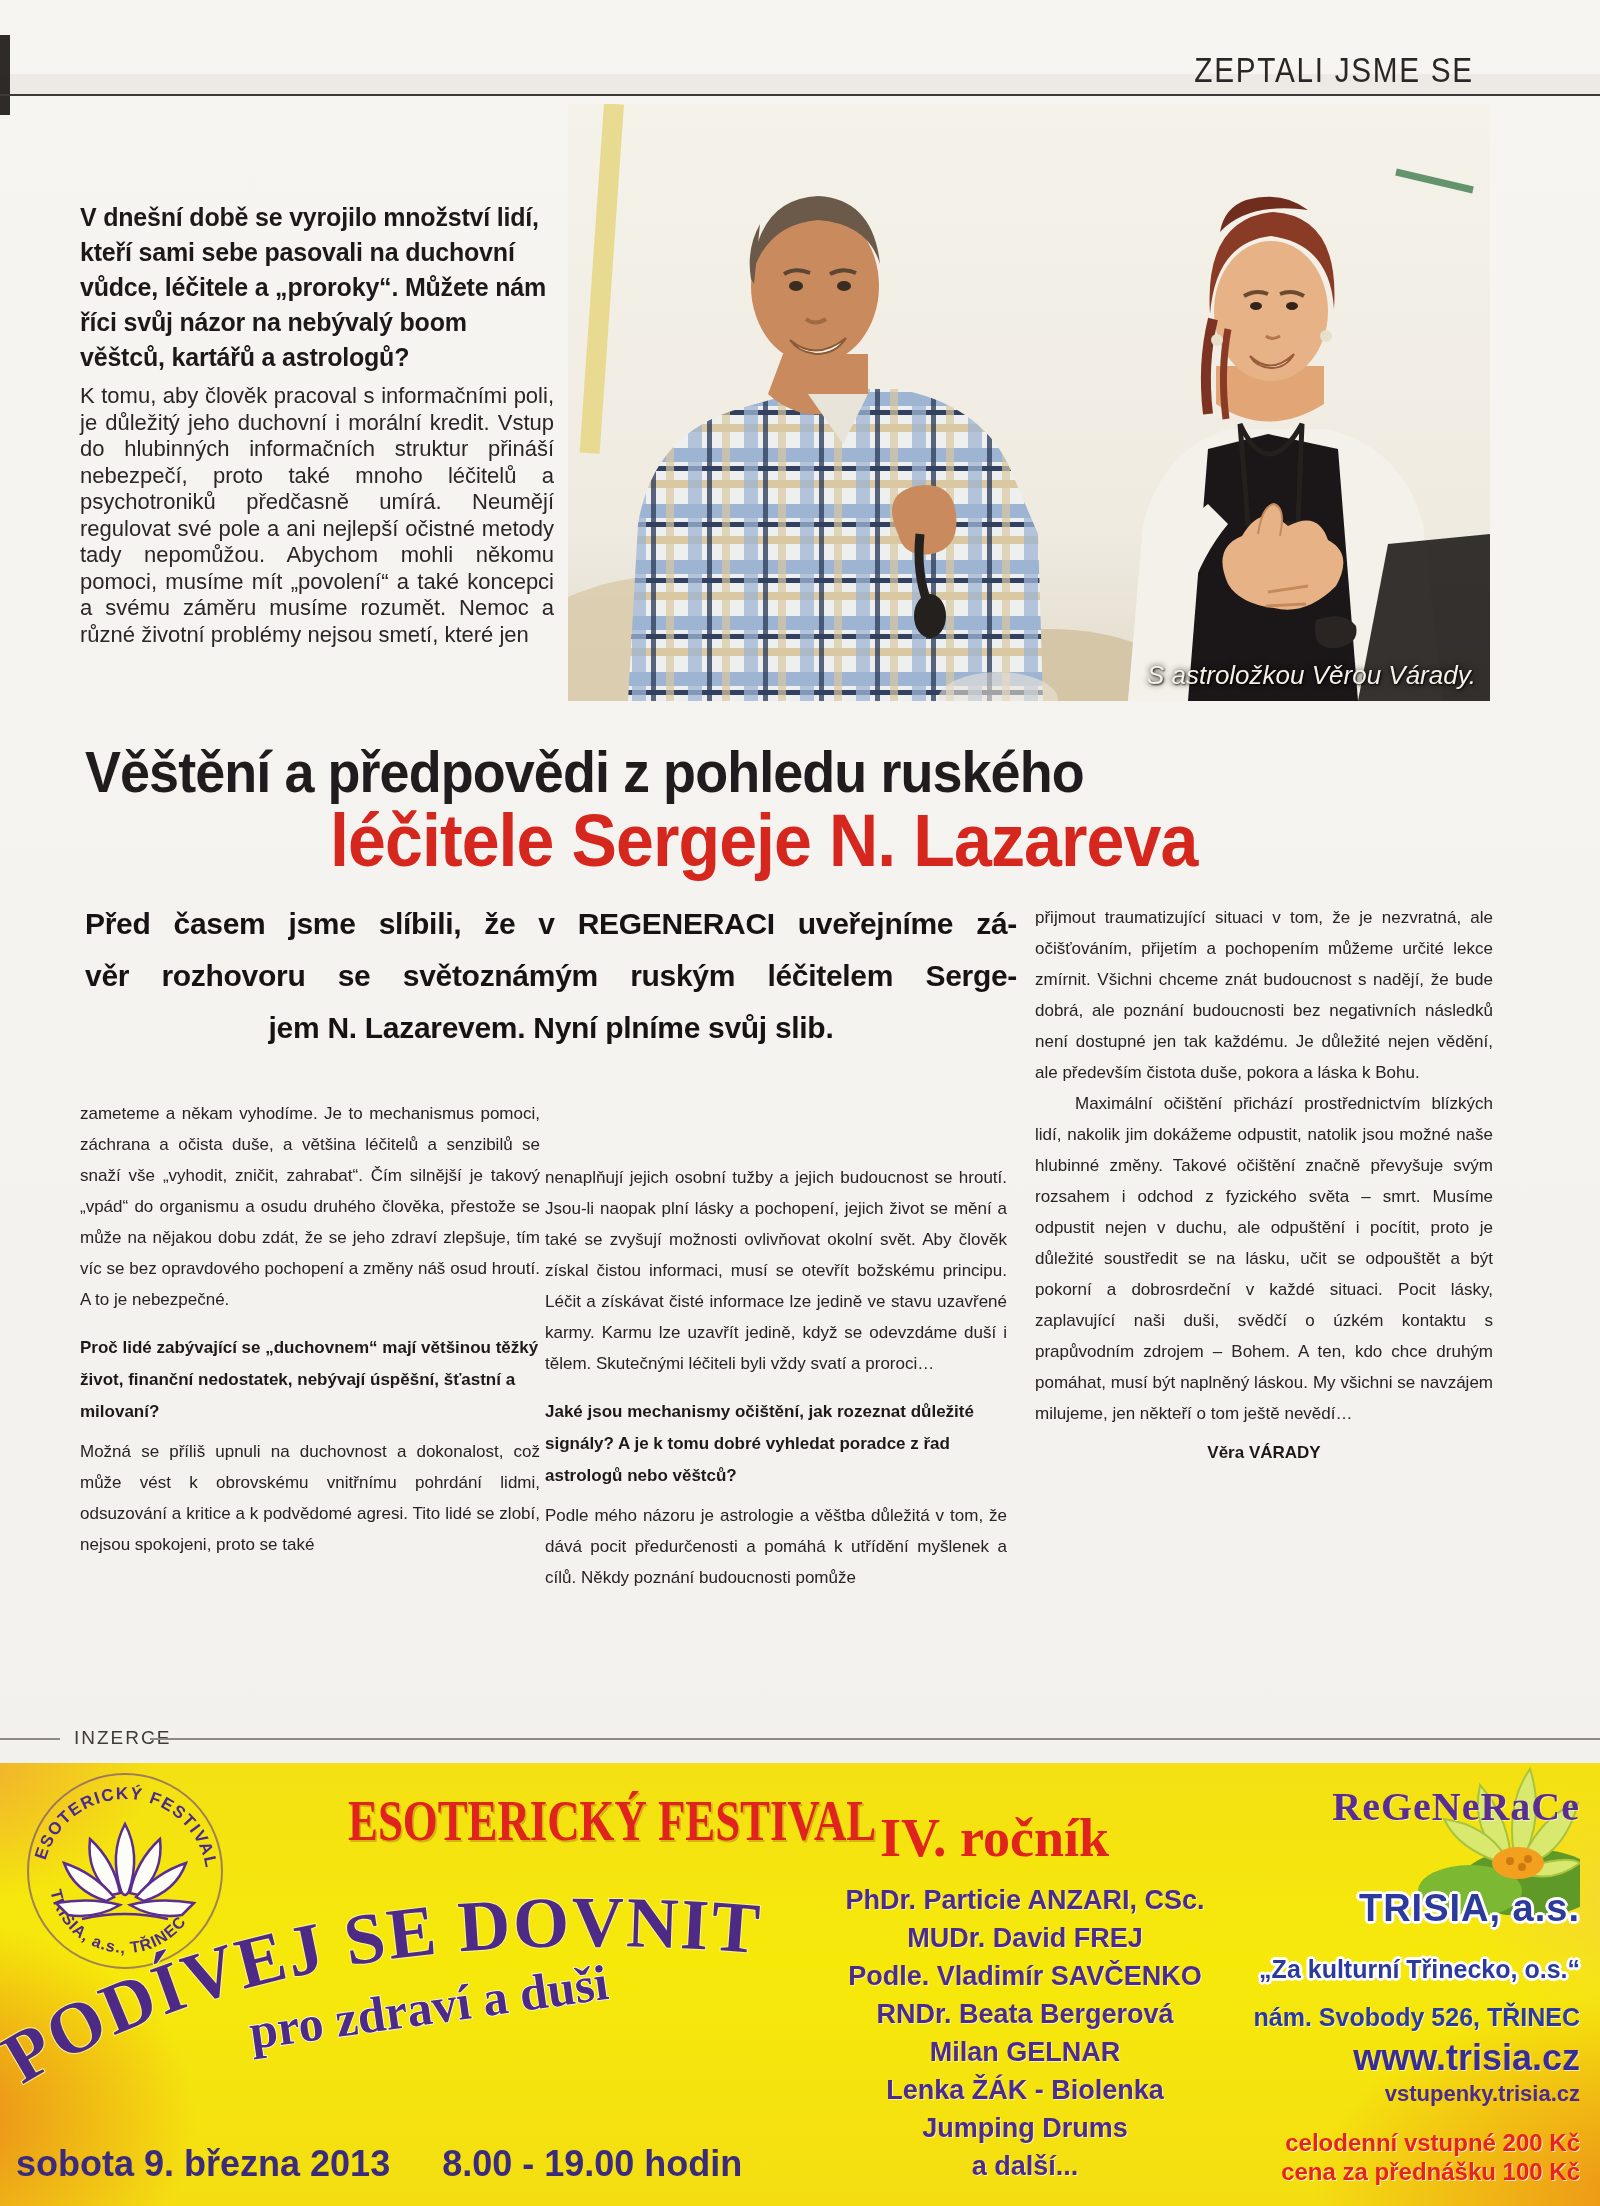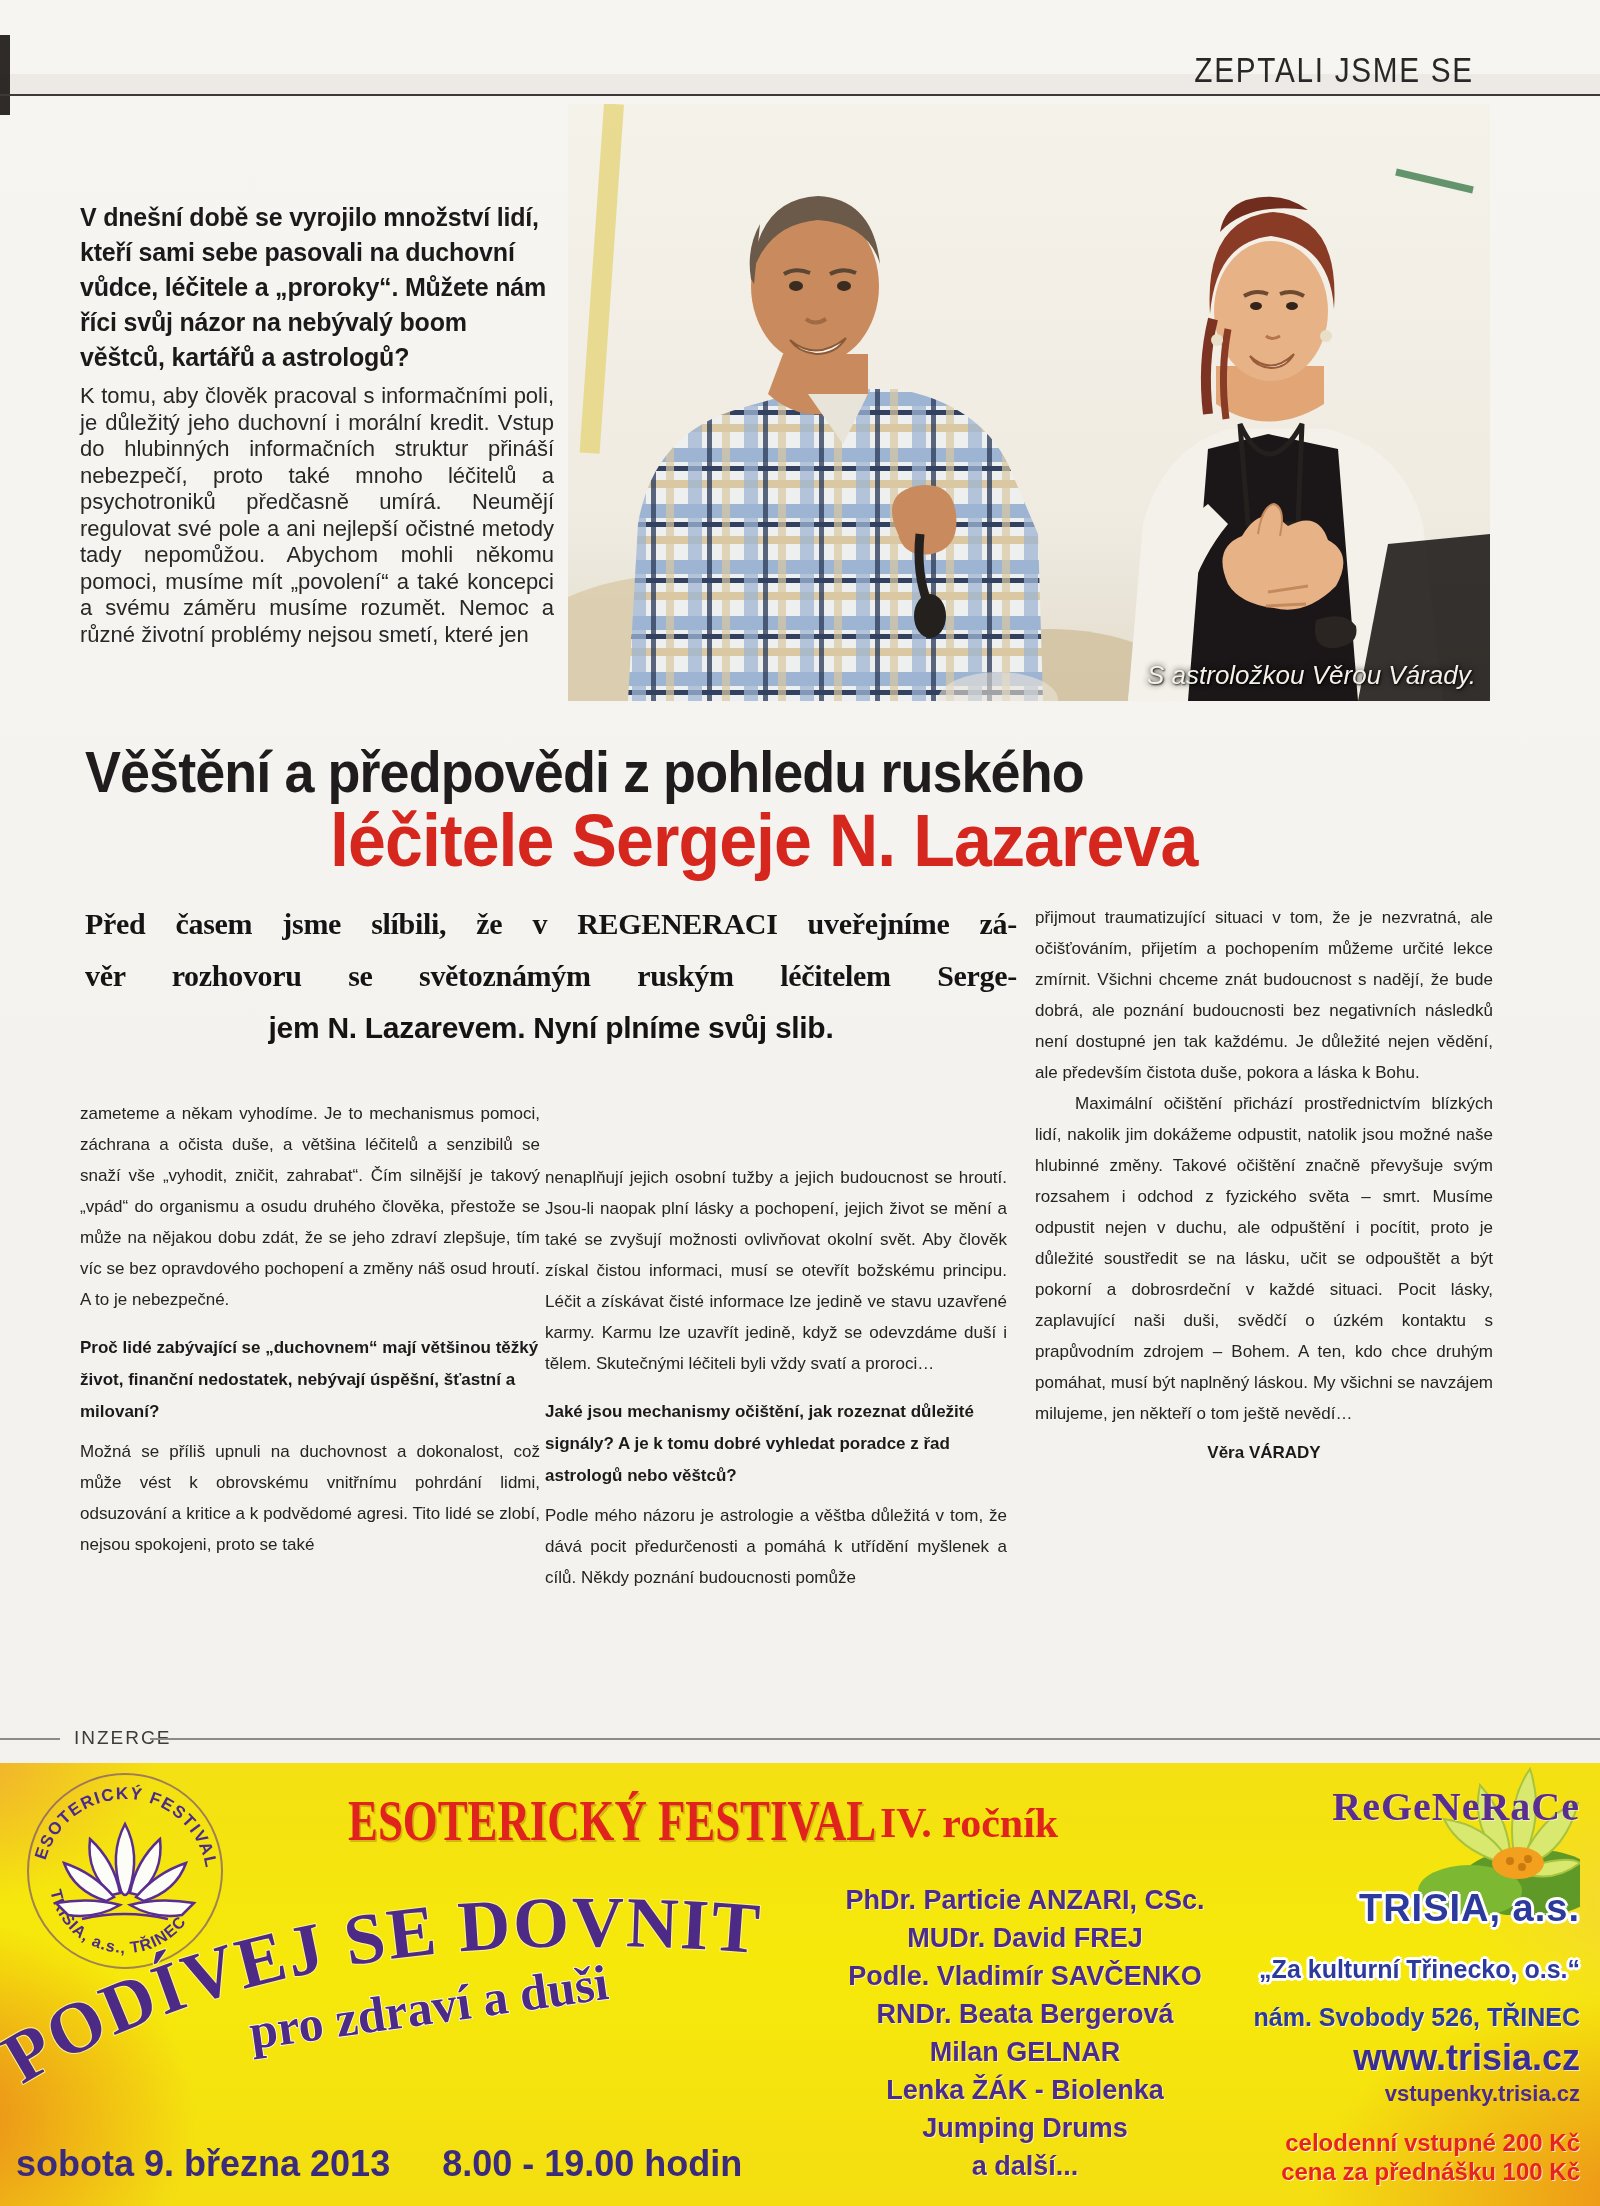--- a/index.html
+++ b/index.html
@@ -23,21 +23,21 @@
   
   .title1{left:85px;top:738px;white-space:nowrap;}
   .title1 span{display:inline-block;transform:scaleX(.93);transform-origin:0 50%;
      font-size:58px;font-weight:bold;color:#201c1d;letter-spacing:-1px;}
   .title2{left:330px;top:798px;white-space:nowrap;}
   .title2 span{display:inline-block;transform:scaleX(.92);transform-origin:0 50%;
      font-size:74px;font-weight:bold;color:#d6271f;letter-spacing:-1px;}
   
   .lead{left:85px;top:898px;width:932px;}
   .lead div{font-size:30px;font-weight:bold;line-height:52px;color:#171314;letter-spacing:-.3px;white-space:nowrap;}
-  .lead .just{text-align:justify;text-align-last:justify;white-space:normal;font-family:Liberation Serif, serif;}
+  .lead .just{text-align:justify;text-align-last:justify;white-space:normal;}
   .lead .cent{text-align:center;}
   
   .bodycol{font-size:17px;line-height:31px;text-align:justify;color:#272223;}
   .col1{left:80px;top:1098px;width:460px;}
   .col2{left:545px;top:1162px;width:462px;}
   .col3{left:1035px;top:902px;width:458px;}
   .qhead{font-weight:bold;margin:17px 0 8px 0;text-align:left;line-height:32px;color:#1d191a;}
   .indent{text-indent:40px;}
   .signature{font-weight:bold;text-align:center;margin-top:8px;color:#1d191a;}
   
@@ -49,22 +49,22 @@
      background:
        radial-gradient(420px 320px at -4% 80%, rgba(233,126,28,.95), rgba(233,126,28,0) 62%),
        radial-gradient(560px 340px at 103% 98%, rgba(236,140,24,.95), rgba(236,140,24,0) 60%),
        radial-gradient(300px 220px at -2% 0%, rgba(240,166,52,.85), rgba(240,166,52,0) 62%),
        radial-gradient(240px 180px at 102% 32%, rgba(245,205,80,.55), rgba(245,205,80,0) 70%),
        linear-gradient(180deg,#f4e013,#f6e90a 45%,#f4de12);}
   .festival-title{left:348px;top:26px;white-space:nowrap;}
   .festival-title span{display:inline-block;transform:scaleX(.8);transform-origin:0 50%;
      font-family:"Liberation Serif","DejaVu Serif",serif;font-size:56px;font-weight:bold;color:#e0231c;
      text-shadow:2px 2px 0 rgba(120,40,10,.25);}
-  .edition{left:880px;top:36px;font-family:"Liberation Serif","DejaVu Serif",serif;
-     font-size:42px;font-weight:bold;color:#e0231c;}
+  .edition{left:880px;top:44px;font-family:"Liberation Serif","DejaVu Serif",serif;
+     font-size:54px;font-weight:bold;color:#e0231c;}
   .speakers{left:775px;top:118px;width:500px;text-align:center;}
   .speakers div{font-size:27px;font-weight:bold;color:#4b2b8d;line-height:38px;white-space:nowrap;
      text-shadow:1px 1px 0 rgba(255,255,255,.6);text-align:center;}
   .datetime{left:16px;top:380px;white-space:nowrap;font-size:36px;font-weight:bold;color:#3b2b7d;}
   .datetime .gap{display:inline-block;width:52px;}
   .regenerace{right:40px;top:20px;font-family:"Liberation Serif","DejaVu Serif",serif;
      font-size:40px;font-weight:bold;color:#5a2d90;letter-spacing:1px;
      text-shadow:1px 1px 0 rgba(255,255,255,.5);}
   .adright{right:20px;top:0;width:380px;height:443px;}
   .adright > div{position:absolute;right:0;white-space:nowrap;text-align:right;}

